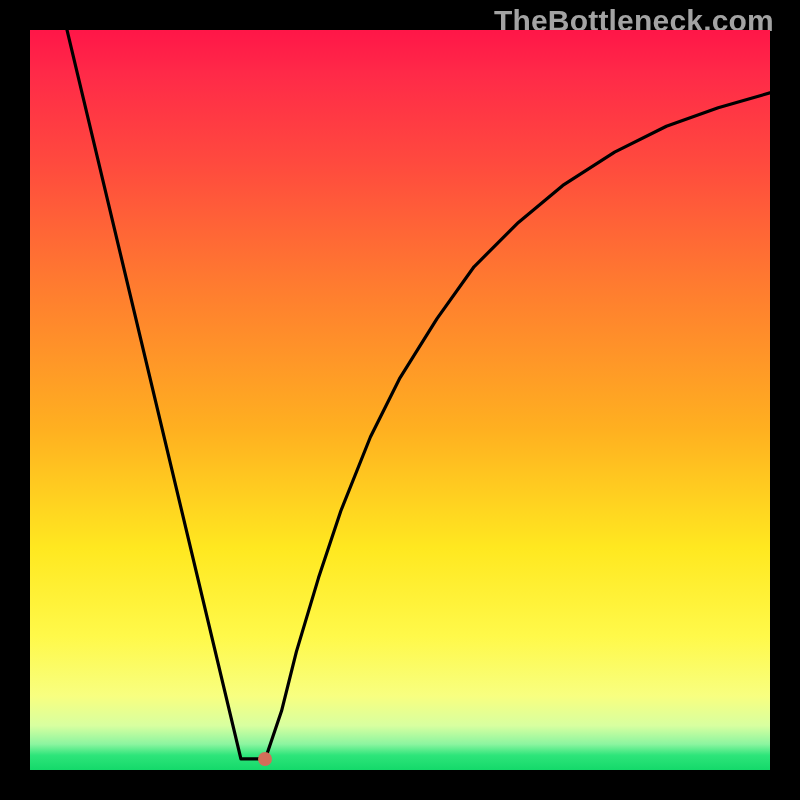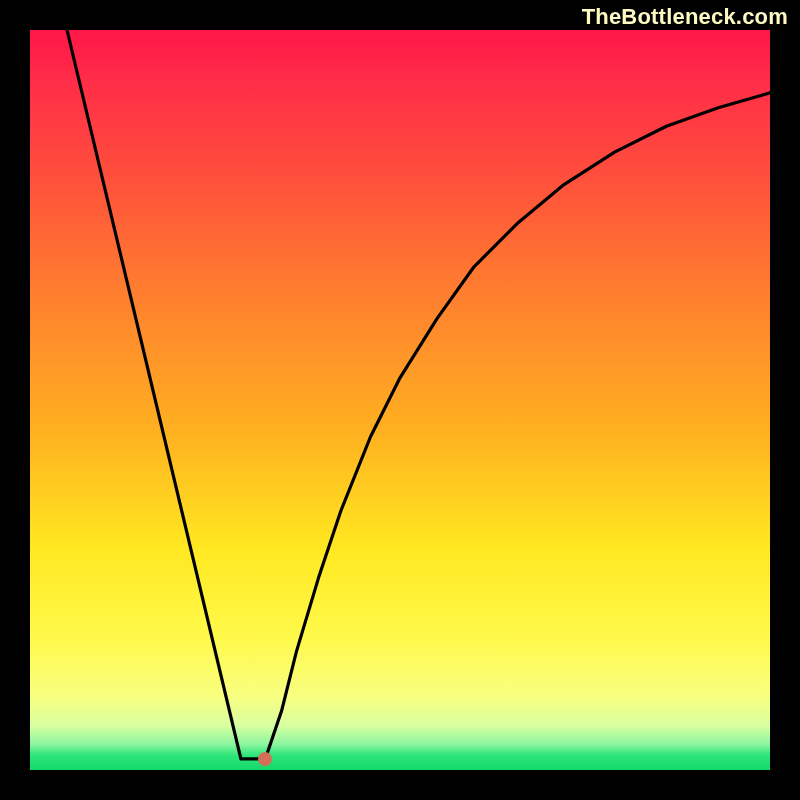--- a/index.html
+++ b/index.html
@@ -12,23 +12,23 @@
   }
   .frame {
     position: relative;
     width: 800px;
     height: 800px;
     background: #000;
   }
   .watermark {
     position: absolute;
     top: 4px;
-    right: 12px;
-    color: #fef9c3;
-    font-size: 22px;
+    right: 26px;
+    color: #a3a3a3;
+    font-size: 30px;
     font-weight: 600;
     letter-spacing: 0.2px;
     user-select: none;
   }
   .plot-area {
     position: absolute;
     left: 30px;
     top: 30px;
     width: 740px;
     height: 740px;

